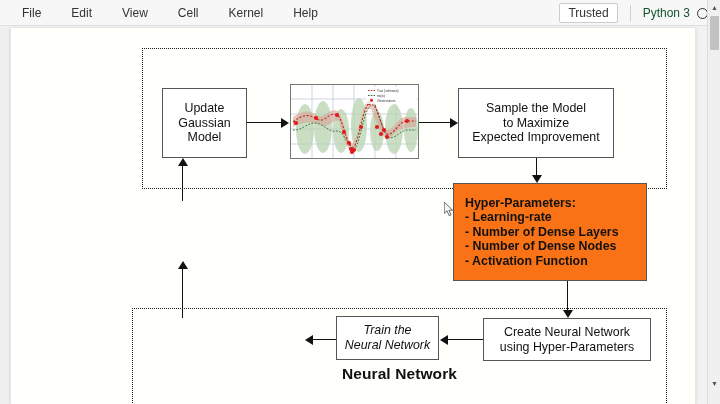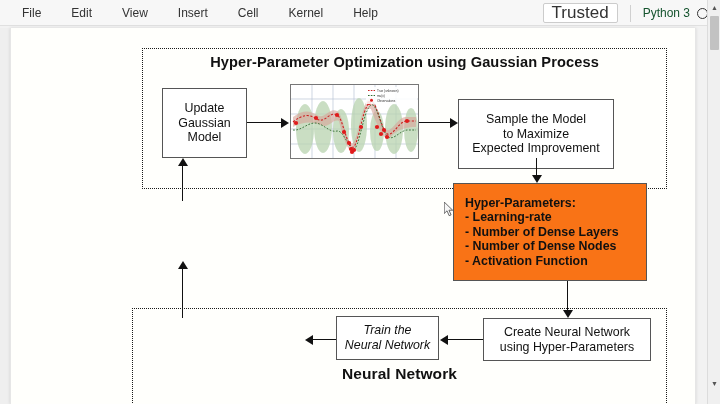--- a/index.html
+++ b/index.html
@@ -17,21 +17,21 @@
     background:#f7f7f7;border-bottom:1px solid #e0e0e0;
     box-sizing:border-box;
   }
   .menu-items{position:absolute;left:22px;top:0;height:26px;display:flex;align-items:center;}
   .menu-item{
     font-size:12px;color:#333;padding:0 18px 0 0;margin-right:12px;
     cursor:pointer;white-space:nowrap;line-height:26px;
   }
   .menu-right{position:absolute;right:12px;top:0;height:26px;display:flex;align-items:center;}
   .trusted-btn{
-    font-size:17px;color:#333;border:1px solid #ccc;background:#fff;
+    font-size:12px;color:#333;border:1px solid #ccc;background:#fff;
     border-radius:2px;padding:2px 8px;line-height:14px;cursor:pointer;
   }
   .divider-v{width:1px;height:17px;background:#d0d0d0;margin:0 12px;}
   .kernel-name{font-size:12px;color:#14532d;margin-right:7px;}
   .kernel-circle{
     width:11px;height:11px;border:1.4px solid #333;border-radius:50%;
     box-sizing:border-box;
   }
 
   
@@ -108,51 +108,49 @@
 </head>
 <body>
 
 <div id="app">
 
   <div class="menubar">
     <div class="menu-items">
       <div class="menu-item">File</div>
       <div class="menu-item">Edit</div>
       <div class="menu-item">View</div>
-      <div class="menu-item">Insert</div>
       <div class="menu-item">Cell</div>
       <div class="menu-item">Kernel</div>
       <div class="menu-item">Help</div>
     </div>
     <div class="menu-right">
       <div class="trusted-btn">Trusted</div>
       <div class="divider-v"></div>
       <div class="kernel-name">Python 3</div>
       <div class="kernel-circle"></div>
     </div>
   </div>
 
   <div class="nb-topstrip"></div>
   <div class="nb-shadow"></div>
 
   <div class="diagram">
 
     <div class="grp" style="left:132px;top:20px;width:525px;height:141px;"></div>
-    <div class="grp-title" style="left:132px;top:26px;width:525px;font-size:14.6px;">Hyper-Parameter Optimization using Gaussian Process</div>
 
     <div class="grp" style="left:122px;top:280px;width:535px;height:97px;"></div>
     <div class="grp-title" style="left:122px;top:337px;width:535px;font-size:15.5px;">Neural Network</div>
 
     <div class="node" style="left:152px;top:60px;width:85px;height:70px;">
       <span>Update
 Gaussian
 Model</span>
     </div>
 
-    <div class="node" style="left:448px;top:71px;width:156px;height:70px;">
+    <div class="node" style="left:448px;top:60px;width:156px;height:70px;">
       <span>Sample the Model
 to Maximize
 Expected Improvement</span>
     </div>
 
     <div class="node grey left" style="left:443px;top:155px;width:194px;height:98px;">
       <span style="padding-left:11px;">Hyper-Parameters:
 - Learning-rate
 - Number of Dense Layers
 - Number of Dense Nodes

